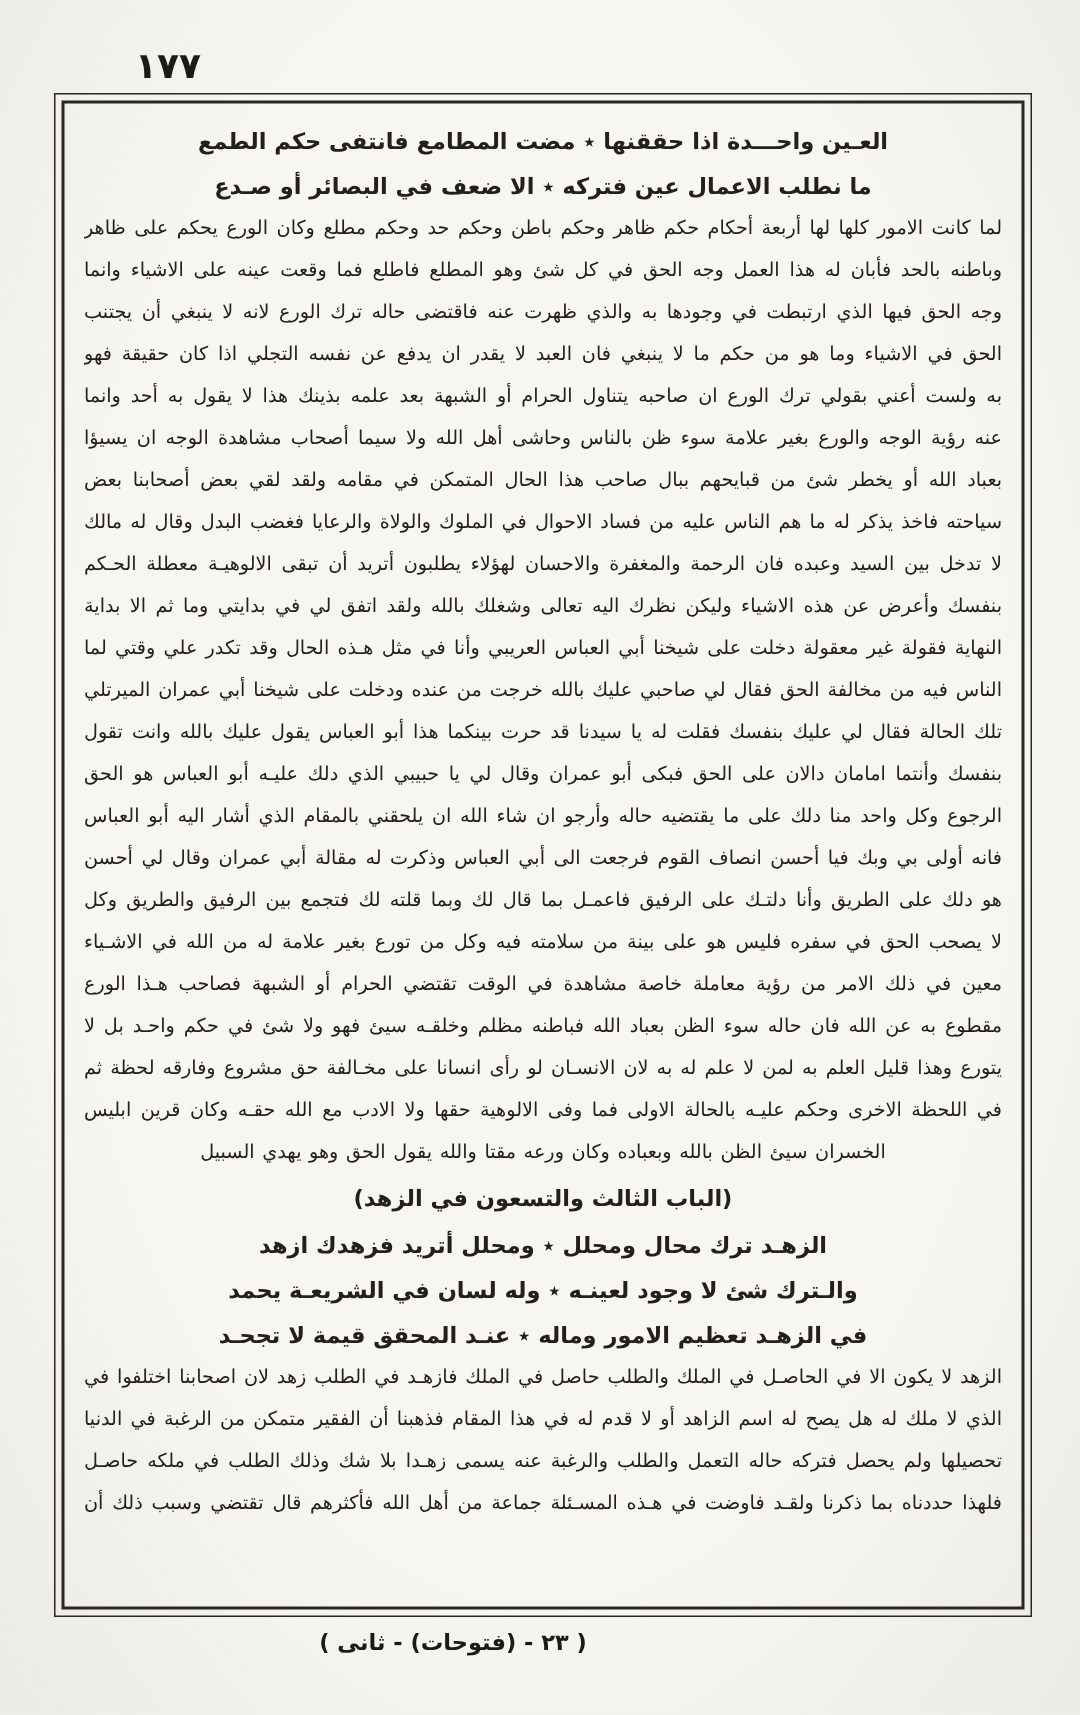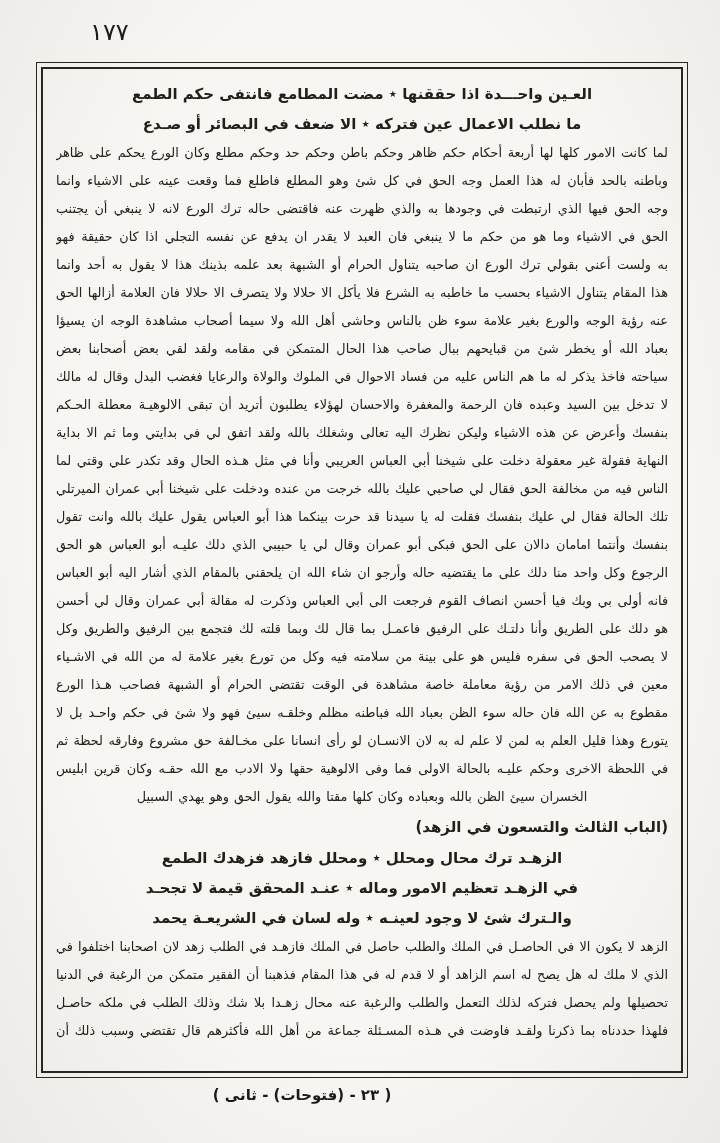--- a/index.html
+++ b/index.html
@@ -11,23 +11,23 @@
   }
   .page {
     position: relative;
     width: 720px; height: 1143px;
     background: #f4f3f0;
     background-image: radial-gradient(ellipse at 50% 45%, #f7f6f3 60%, #eceae6 100%);
     overflow: hidden;
   }
   .page-number {
     position: absolute;
-    top: 18px; left: 90px;
+    top: 30px; left: 90px;
     font-size: 24px;
-    font-weight: normal;
+    font-weight: bold;
     letter-spacing: 1px;
     color: #1c1a17;
   }
   .frame-outer {
     position: absolute;
     top: 62px; left: 36px;
     width: 652px; height: 1016px;
     border: 1.5px solid #2a2723;
     box-sizing: border-box;
     padding: 4px;
@@ -61,21 +61,21 @@
     overflow: hidden;
     text-align: justify;
     text-align-last: justify;
     word-spacing: 1px;
   }
   .bline.centered {
     text-align: center;
     text-align-last: center;
   }
   .chapter-heading {
-    text-align: right;
+    text-align: center;
     font-size: 15px;
     font-weight: bold;
     line-height: 32px;
     height: 32px;
     overflow: hidden;
   }
   .footer {
     position: absolute;
     top: 1086px; left: 0;
     width: 604px;
@@ -98,49 +98,48 @@
       <div class="content">
 
         <div class="verse">العـين واحـــدة اذا حققنها ٭ مضت المطامع فانتفى حكم الطمع</div>
         <div class="verse">ما نطلب الاعمال عين فتركه ٭ الا ضعف في البصائر أو صـدع</div>
 
         <div class="bline">لما كانت الامور كلها لها أربعة أحكام حكم ظاهر وحكم باطن وحكم حد وحكم مطلع وكان الورع يحكم على ظاهر صاحبه</div>
         <div class="bline">وباطنه بالحد فأبان له هذا العمل وجه الحق في كل شئ وهو المطلع فاطلع فما وقعت عينه على الاشياء وانما وقعت عينه على</div>
         <div class="bline">وجه الحق فيها الذي ارتبطت في وجودها به والذي ظهرت عنه فاقتضى حاله ترك الورع لانه لا ينبغي أن يجتنب رؤية وجه</div>
         <div class="bline">الحق في الاشياء وما هو من حكم ما لا ينبغي فان العبد لا يقدر ان يدفع عن نفسه التجلي اذا كان حقيقة فهو محكوم عليه</div>
         <div class="bline">به ولست أعني بقولي ترك الورع ان صاحبه يتناول الحرام أو الشبهة بعد علمه بذينك هذا لا يقول به أحد وانما صاحب</div>
-        <div class="bline">هذا المقام يتناول الاشياء بحسب ما خاطبه به الشرع فلا يأكل الا حلالا ولا يتصرف الا حلالا فان العلامة أزالها الحق</div>
         <div class="bline">عنه رؤية الوجه والورع بغير علامة سوء ظن بالناس وحاشى أهل الله ولا سيما أصحاب مشاهدة الوجه ان يسيؤا الظن</div>
         <div class="bline">بعباد الله أو يخطر شئ من قبايحهم ببال صاحب هذا الحال المتمكن في مقامه ولقد لقي بعض أصحابنا بعض الابدال في</div>
         <div class="bline">سياحته فاخذ يذكر له ما هم الناس عليه من فساد الاحوال في الملوك والولاة والرعايا فغضب البدل وقال له مالك وعباد الله</div>
         <div class="bline">لا تدخل بين السيد وعبده فان الرحمة والمغفرة والاحسان لهؤلاء يطلبون أتريد أن تبقى الالوهيـة معطلة الحـكم اشغل</div>
         <div class="bline">بنفسك وأعرض عن هذه الاشياء وليكن نظرك اليه تعالى وشغلك بالله ولقد اتفق لي في بدايتي وما ثم الا بداية وأما</div>
         <div class="bline">النهاية فقولة غير معقولة دخلت على شيخنا أبي العباس العريبي وأنا في مثل هـذه الحال وقد تكدر علي وقتي لما أرى</div>
         <div class="bline">الناس فيه من مخالفة الحق فقال لي صاحبي عليك بالله خرجت من عنده ودخلت على شيخنا أبي عمران الميرتلي وأنا على</div>
         <div class="bline">تلك الحالة فقال لي عليك بنفسك فقلت له يا سيدنا قد حرت بينكما هذا أبو العباس يقول عليك بالله وانت تقول عليك</div>
         <div class="bline">بنفسك وأنتما امامان دالان على الحق فبكى أبو عمران وقال لي يا حبيبي الذي دلك عليـه أبو العباس هو الحق واليه</div>
         <div class="bline">الرجوع وكل واحد منا دلك على ما يقتضيه حاله وأرجو ان شاء الله ان يلحقني بالمقام الذي أشار اليه أبو العباس فاسمع منه</div>
         <div class="bline">فانه أولى بي وبك فيا أحسن انصاف القوم فرجعت الى أبي العباس وذكرت له مقالة أبي عمران وقال لي أحسن في قوله</div>
         <div class="bline">هو دلك على الطريق وأنا دلتـك على الرفيق فاعمـل بما قال لك وبما قلته لك فتجمع بين الرفيق والطريق وكل من</div>
         <div class="bline">لا يصحب الحق في سفره فليس هو على بينة من سلامته فيه وكل من تورع بغير علامة له من الله في الاشـياء ومآثم حكم</div>
         <div class="bline">معين في ذلك الامر من رؤية معاملة خاصة مشاهدة في الوقت تقتضي الحرام أو الشبهة فصاحب هـذا الورع مخدوع</div>
         <div class="bline">مقطوع به عن الله فان حاله سوء الظن بعباد الله فباطنه مظلم وخلقـه سيئ فهو ولا شئ في حكم واحـد بل لا شئ أحسن</div>
         <div class="bline">يتورع وهذا قليل العلم به لمن لا علم له به لان الانسـان لو رأى انسانا على مخـالفة حق مشروع وفارقه لحظة ثم رآه</div>
         <div class="bline">في اللحظة الاخرى وحكم عليـه بالحالة الاولى فما وفى الالوهية حقها ولا الادب مع الله حقـه وكان قرين ابليس حليف</div>
-        <div class="bline centered">الخسران سيئ الظن بالله وبعباده وكان كلها مقتا والله يقول الحق وهو يهدي السبيل</div>
+        <div class="bline centered">الخسران سيئ الظن بالله وبعباده وكان ورعه مقتا والله يقول الحق وهو يهدي السبيل</div>
 
         <div class="chapter-heading">(الباب الثالث والتسعون في الزهد)</div>
 
-        <div class="verse">الزهـد ترك محال ومحلل ٭ ومحلل فازهد فزهدك الطمع</div>
+        <div class="verse">الزهـد ترك محال ومحلل ٭ ومحلل أتريد فزهدك ازهد</div>
+        <div class="verse">والـترك شئ لا وجود لعينـه ٭ وله لسان في الشريعـة يحمد</div>
         <div class="verse">في الزهـد تعظيم الامور وماله ٭ عنـد المحقق قيمة لا تجحـد</div>
-        <div class="verse">والـترك شئ لا وجود لعينـه ٭ وله لسان في الشريعـة يحمد</div>
 
         <div class="bline">الزهد لا يكون الا في الحاصـل في الملك والطلب حاصل في الملك فازهـد في الطلب زهد لان اصحابنا اختلفوا في الفقير</div>
         <div class="bline">الذي لا ملك له هل يصح له اسم الزاهد أو لا قدم له في هذا المقام فذهبنا أن الفقير متمكن من الرغبة في الدنيا والتعمل في</div>
-        <div class="bline">تحصيلها ولم يحصل فتركه لذلك التعمل والطلب والرغبة عنه محال زهـدا بلا شك وذلك الطلب في ملكه حاصـل</div>
+        <div class="bline">تحصيلها ولم يحصل فتركه حاله التعمل والطلب والرغبة عنه يسمى زهـدا بلا شك وذلك الطلب في ملكه حاصـل</div>
         <div class="bline">فلهذا حددناه بما ذكرنا ولقـد فاوضت في هـذه المسـئلة جماعة من أهل الله فأكثرهم قال تقتضي وسبب ذلك أن</div>
 
       </div>
     </div>
   </div>
 
   <div class="footer">( ٢٣ - (فتوحات) - ثانى )</div>
 
 </div>
 

